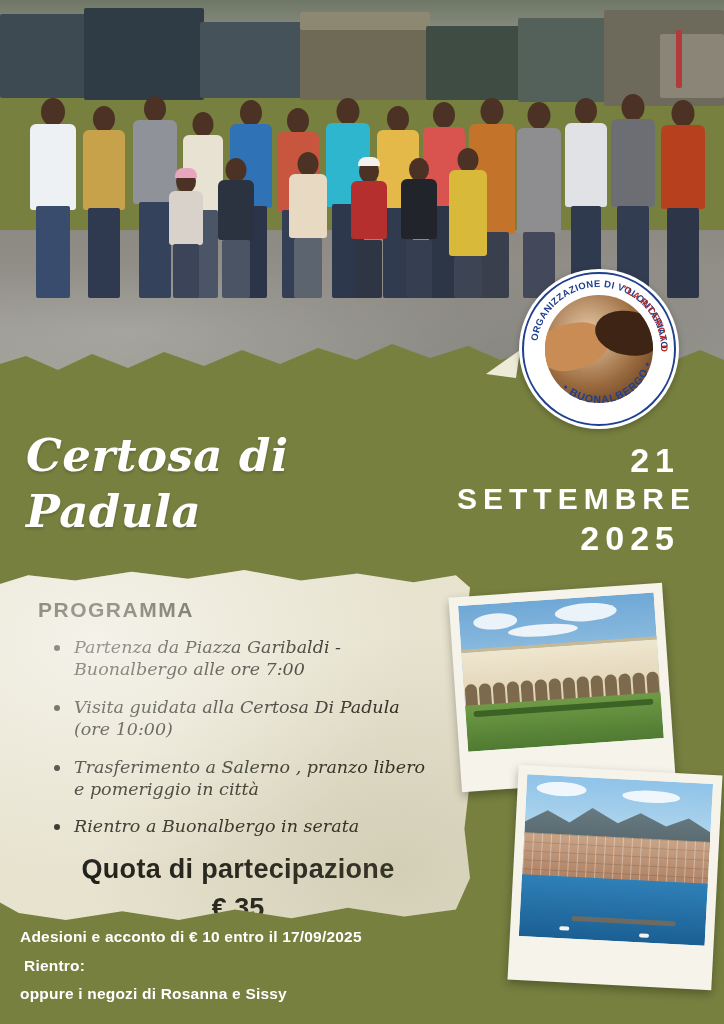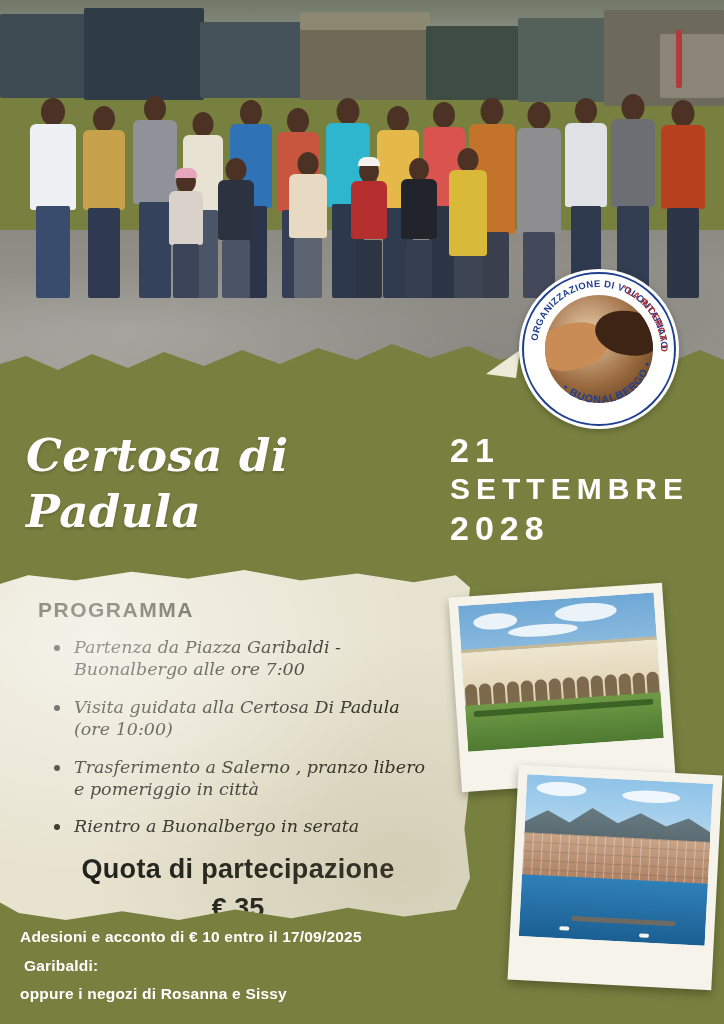--- a/index.html
+++ b/index.html
@@ -172,31 +172,31 @@
     letter-spacing: .5px;
     line-height: 1.25;
     text-shadow: 0 2px 3px rgba(0,0,0,.18);
   }
   .title-line.l1 { padding-left: 4px; font-weight: bold; }
   .title-line.l2 { padding-left: 86px; margin-top: 6px; }
 
   .date-block {
     position: absolute;
     right: 44px;
-    top: 430px;
+    top: 440px;
     width: 230px;
-    text-align: left;
+    text-align: right;
     z-index: 9;
     color: #ffffff;
     font-weight: bold;
     letter-spacing: 6px;
     line-height: 1.22;
   }
   .date-block .d1 { font-size: 34px; }
-  .date-block .d2 { font-size: 30px; }
+  .date-block .d2 { font-size: 30px; margin-left: 7px; }
   .date-block .d3 { font-size: 34px; }
 
   
   .paper {
     position: absolute;
     left: 0;
     top: 570px;
     width: 470px;
     height: 350px;
     background: #e7e3cf;
@@ -572,21 +572,21 @@
     </div>
   </div>
 
   <div class="title-block">
     <div class="title-line l1">Certosa di Padula</div>
   </div>
 
   <div class="date-block">
     <div class="d1">21</div>
     <div class="d2">SETTEMBRE</div>
-    <div class="d3">2028</div>
+    <div class="d3">2025</div>
   </div>
 
   <div class="paper">
     <div class="paper-inner">
       <div class="prog-title">PROGRAMMA</div>
       <ul class="prog-list">
         <li>Partenza da Piazza Garibaldi - Buonalbergo alle ore 7:00</li>
         <li>Visita guidata alla Certosa Di Padula (ore 10:00)</li>
         <li>Trasferimento a Salerno , pranzo libero e pomeriggio in città</li>
         <li>Rientro a Buonalbergo in serata</li>
@@ -636,17 +636,17 @@
       <div class="city"></div>
       <div class="sea"></div>
       <div class="pier"></div>
       <div class="boat" style="left:40px; bottom:8px;"></div>
       <div class="boat" style="left:120px;bottom:5px;"></div>
     </div>
   </div>
 
   <div class="footer">
     <div>Adesioni e acconto di € 10 entro il 17/09/2025</div>
-    <div class="f2">Garibaldi:</div>
+    <div class="f2">Rientro:</div>
     <div>oppure i negozi di Rosanna e Sissy</div>
   </div>
 
 </div>
 
 </body></html>

